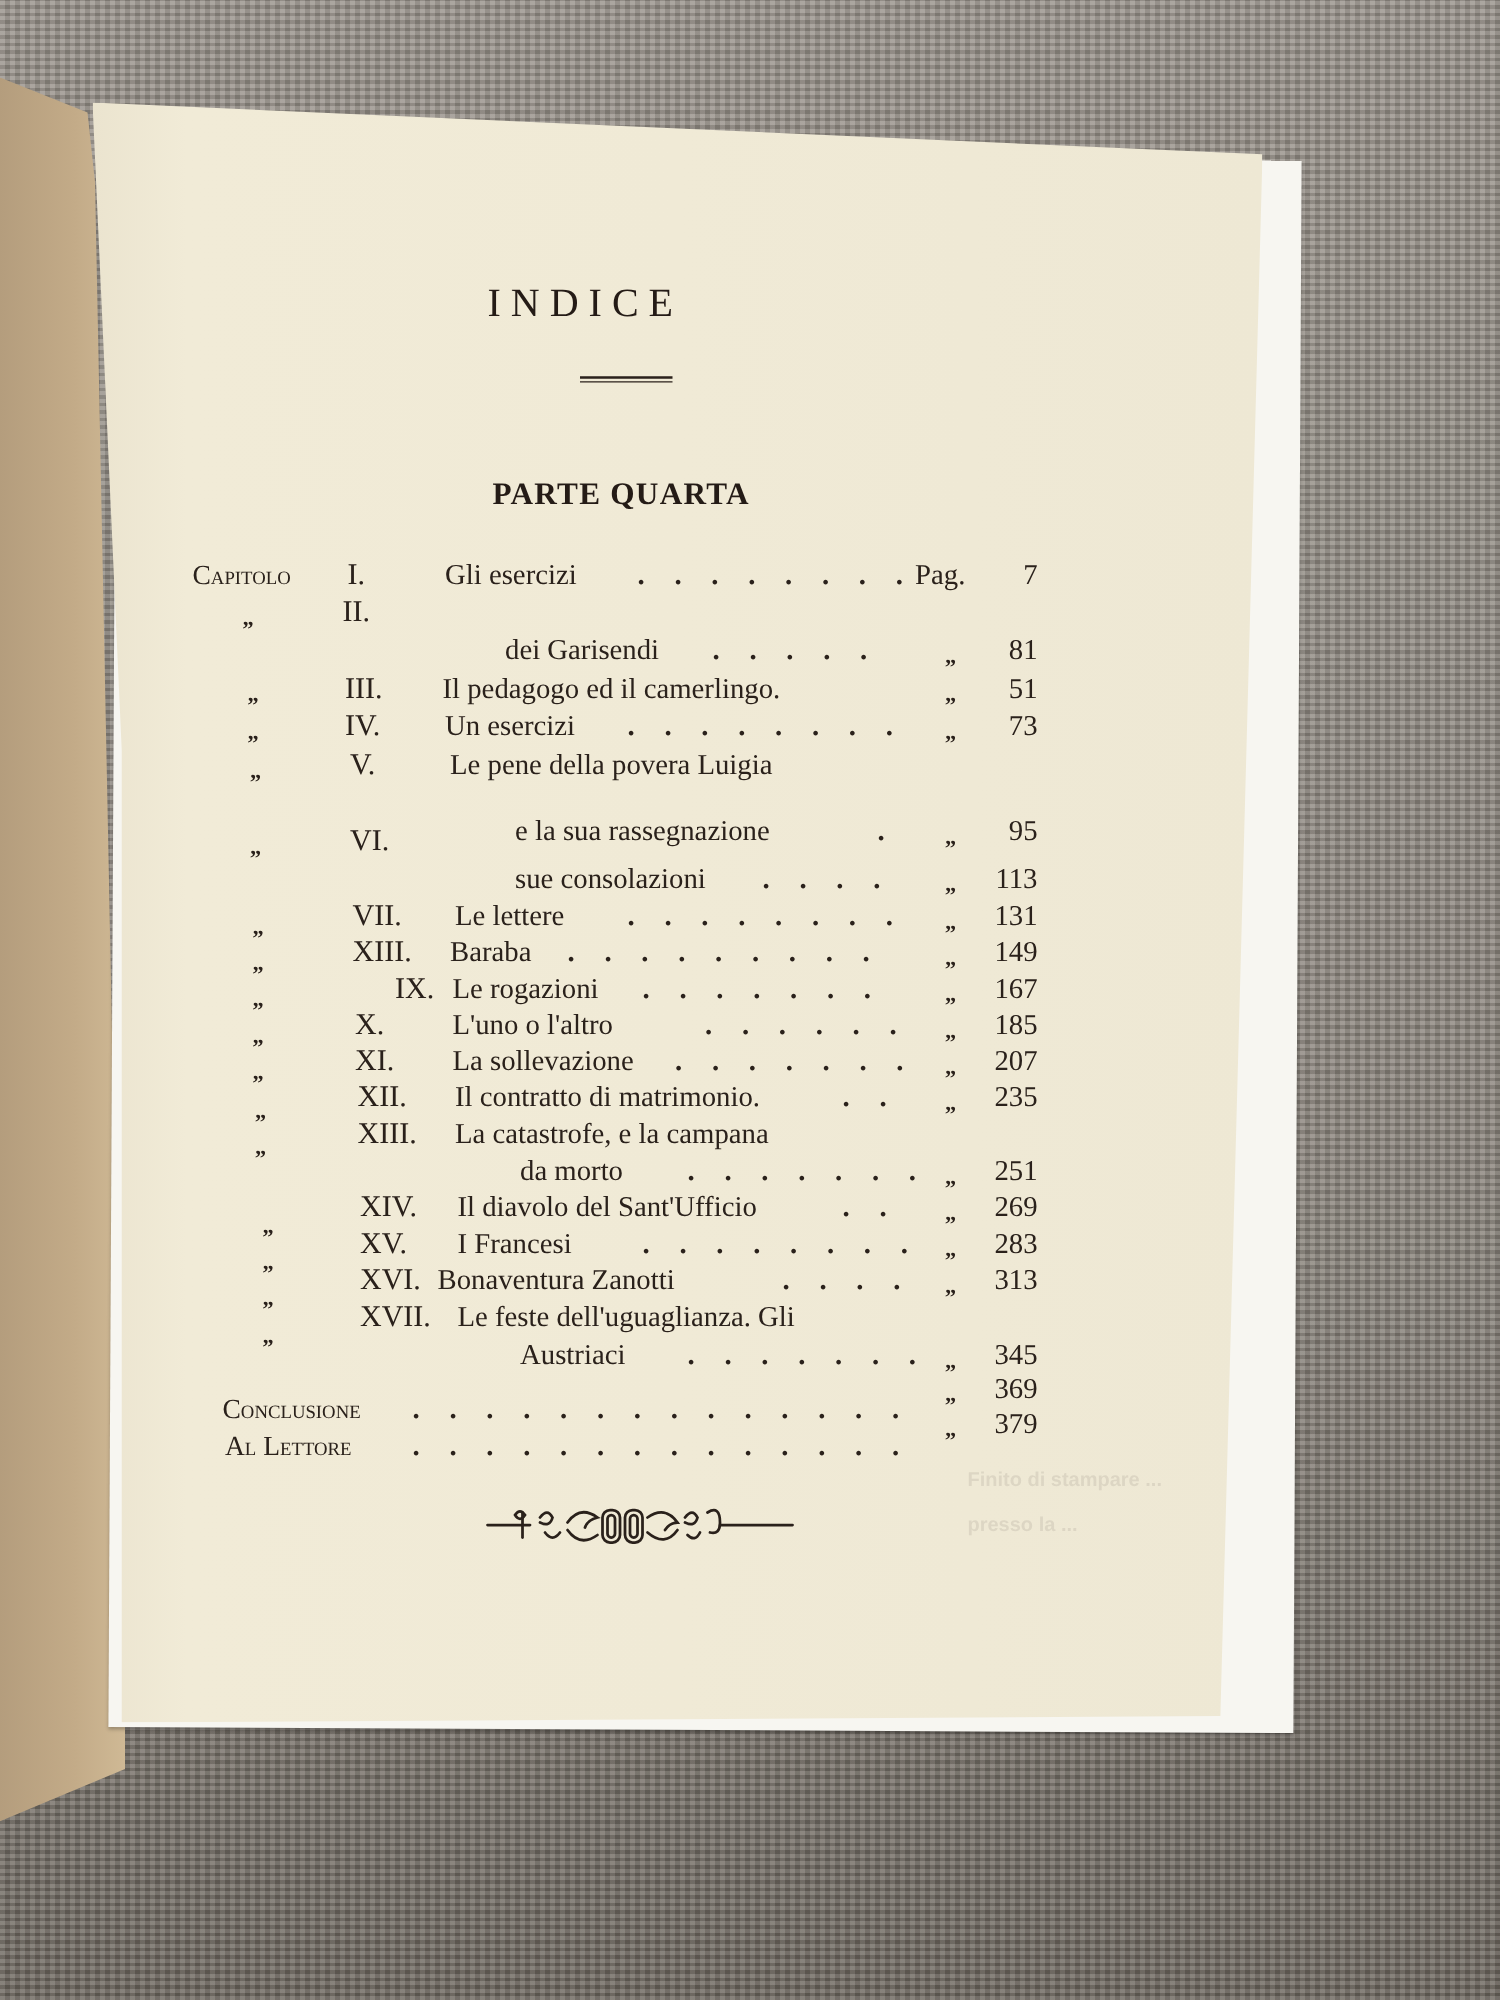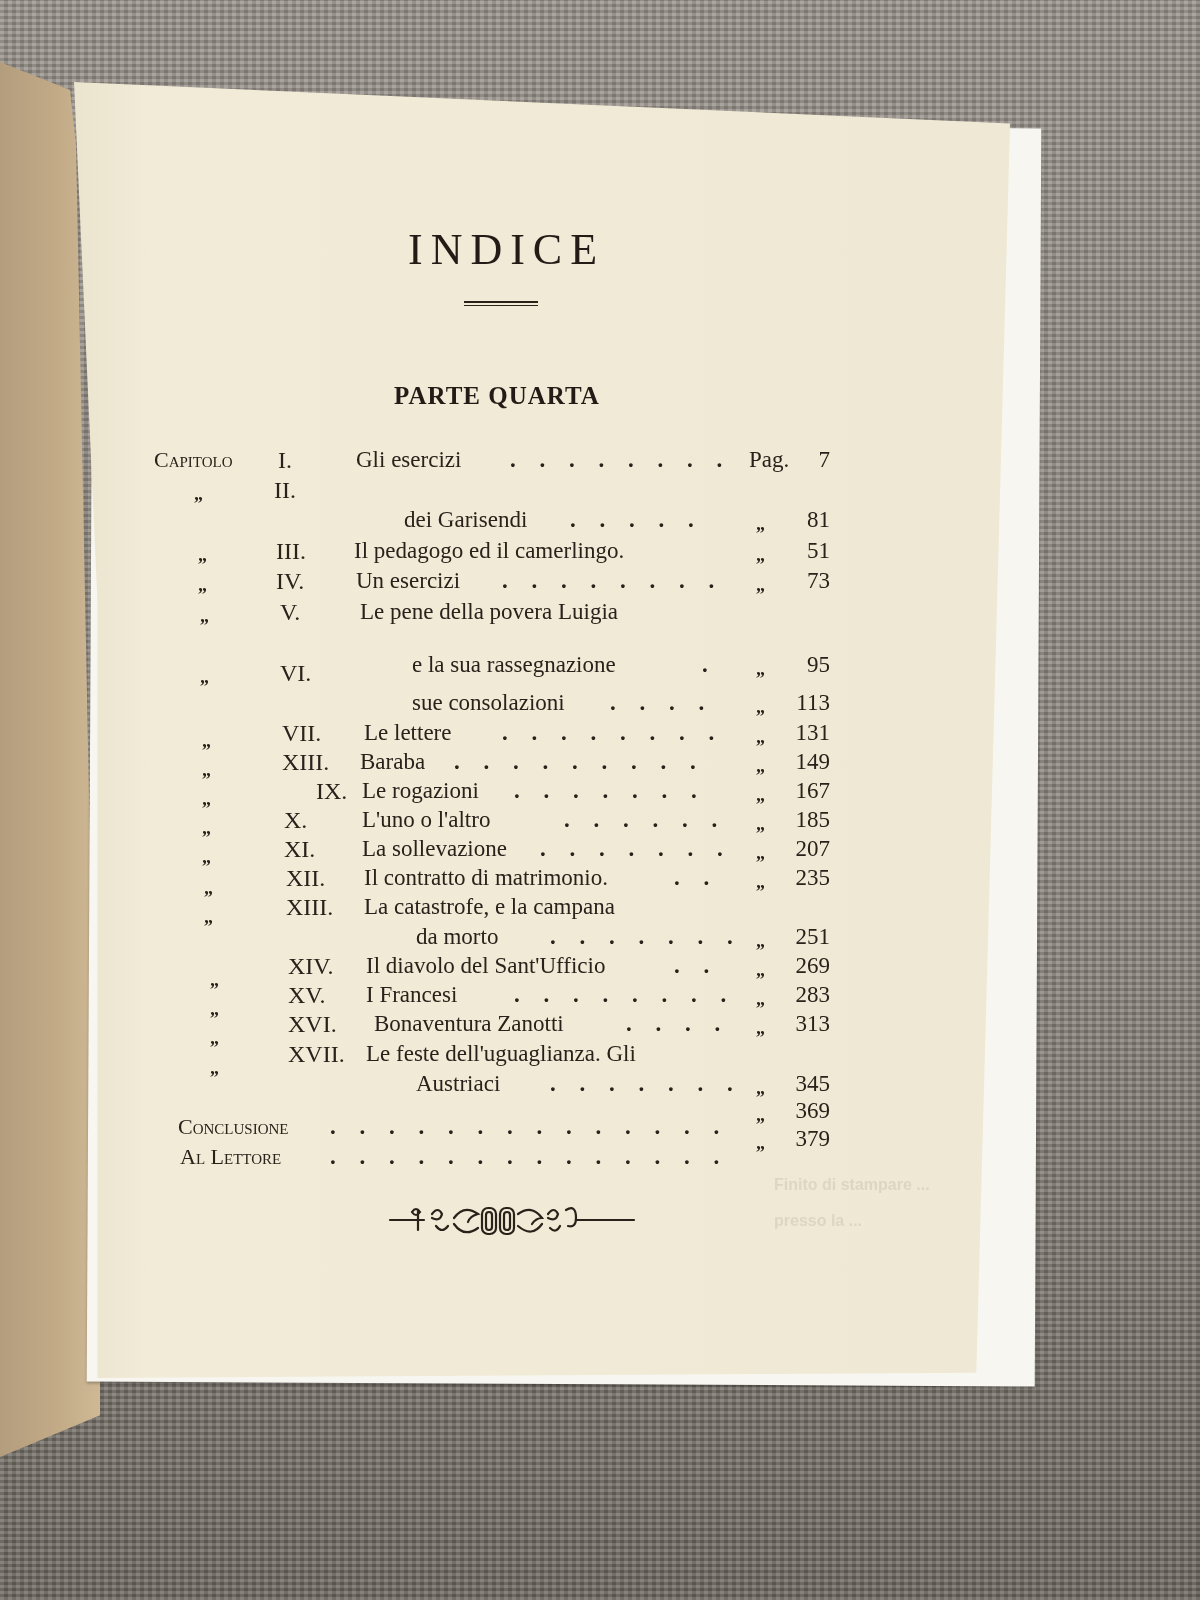--- a/index.html
+++ b/index.html
@@ -49,23 +49,23 @@
       top: 82px;
       width: 936px;
       height: 1296px;
       background: linear-gradient(90deg, #ebe4cf 0%, #f1ebd7 8%, #f0ead6 50%, #eee8d4 100%);
       clip-path: polygon(0 0, 100% 3.2%, 96.4% 99.6%, 2.5% 100%, 2.5% 40%);
       color: #2a211b;
     }
 
     .title {
       position: absolute;
-      left: 334px;
+      left: 316px;
       top: 142px;
-      font-size: 44px;
+      font-size: 32px;
       letter-spacing: 8px;
       font-family: "Liberation Serif", "DejaVu Serif", serif;
       font-weight: normal;
       color: #241b16;
     }
     .title-rule {
       position: absolute;
       left: 390px;
       top: 219px;
       width: 74px;
@@ -117,21 +117,20 @@
     .ttl {
       position: absolute;
     }
     .dots {
       position: absolute;
       letter-spacing: 9px;
       font-weight: bold;
     }
     .pagelabel {
       position: absolute;
-      margin-left: 17px;
     }
     .pageno {
       position: absolute;
       text-align: right;
       width: 60px;
     }
 
     .ornament {
       position: absolute;
       left: 314px;
@@ -304,21 +303,21 @@
       <span class="numeral" style="left:214px;">XV.</span>
       <span class="ttl" style="left:292px;">I Francesi</span>
       <span class="dots" style="left:440px;">. . . . . . . .</span>
       <span class="ditto" style="left:682px;top:4px;">„</span>
       <span class="pageno" style="left:696px;">283</span>
     </div>
 
     <div class="line" style="top:927px;left:0;width:936px;">
       <span class="ditto" style="left:136px;top:14px;">„</span>
       <span class="numeral" style="left:214px;">XVI.</span>
-      <span class="ttl" style="left:300px;">Bonaventura Zanotti</span>
+      <span class="ttl" style="left:276px;">Bonaventura Zanotti</span>
       <span class="dots" style="left:552px;">. . . .</span>
       <span class="ditto" style="left:682px;top:4px;">„</span>
       <span class="pageno" style="left:696px;">313</span>
     </div>
 
     <div class="line" style="top:957px;left:0;width:936px;">
       <span class="ditto" style="left:136px;top:14px;">„</span>
       <span class="numeral" style="left:214px;">XVII.</span>
       <span class="ttl" style="left:292px;">Le feste dell'uguaglianza. Gli</span>
     </div>

